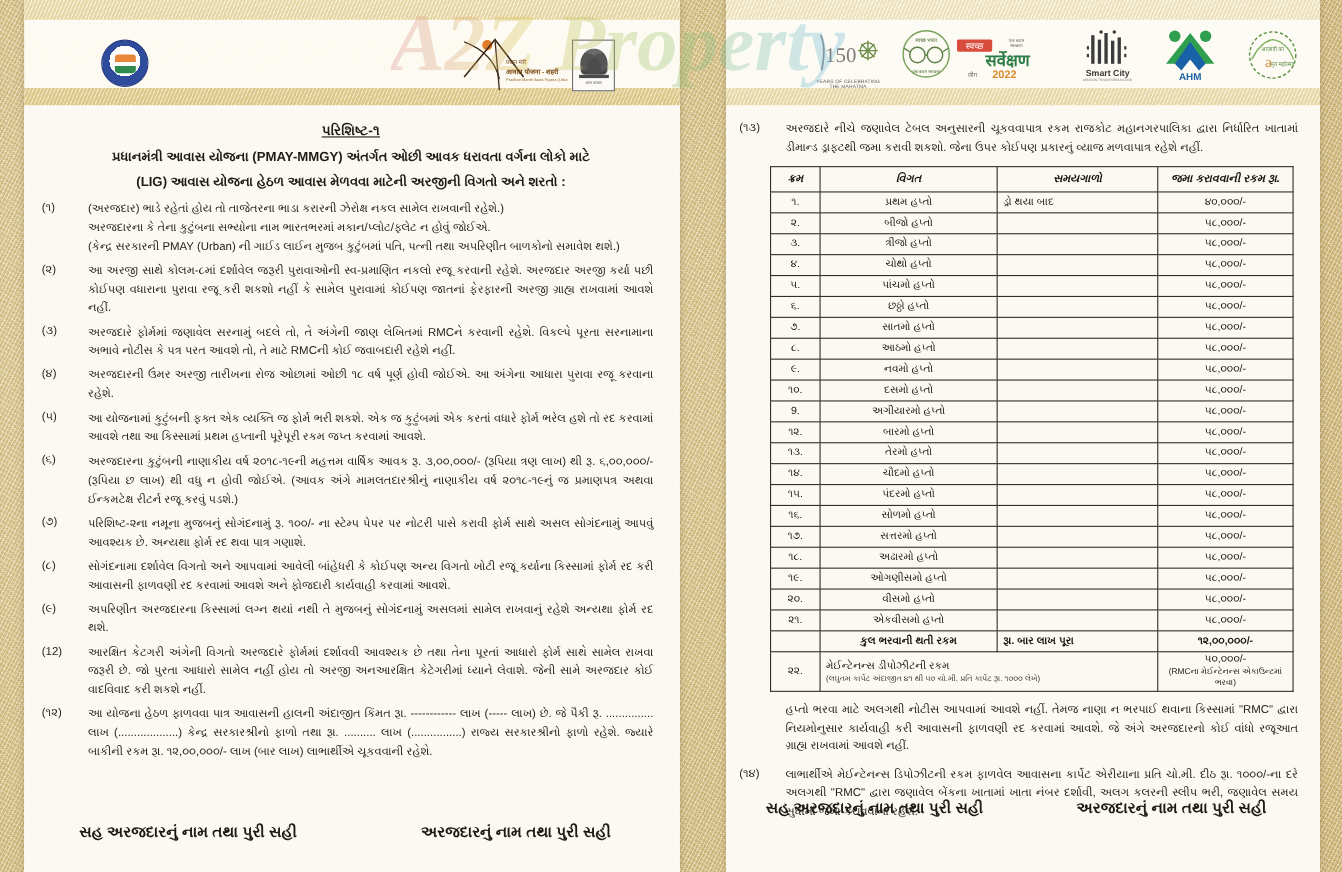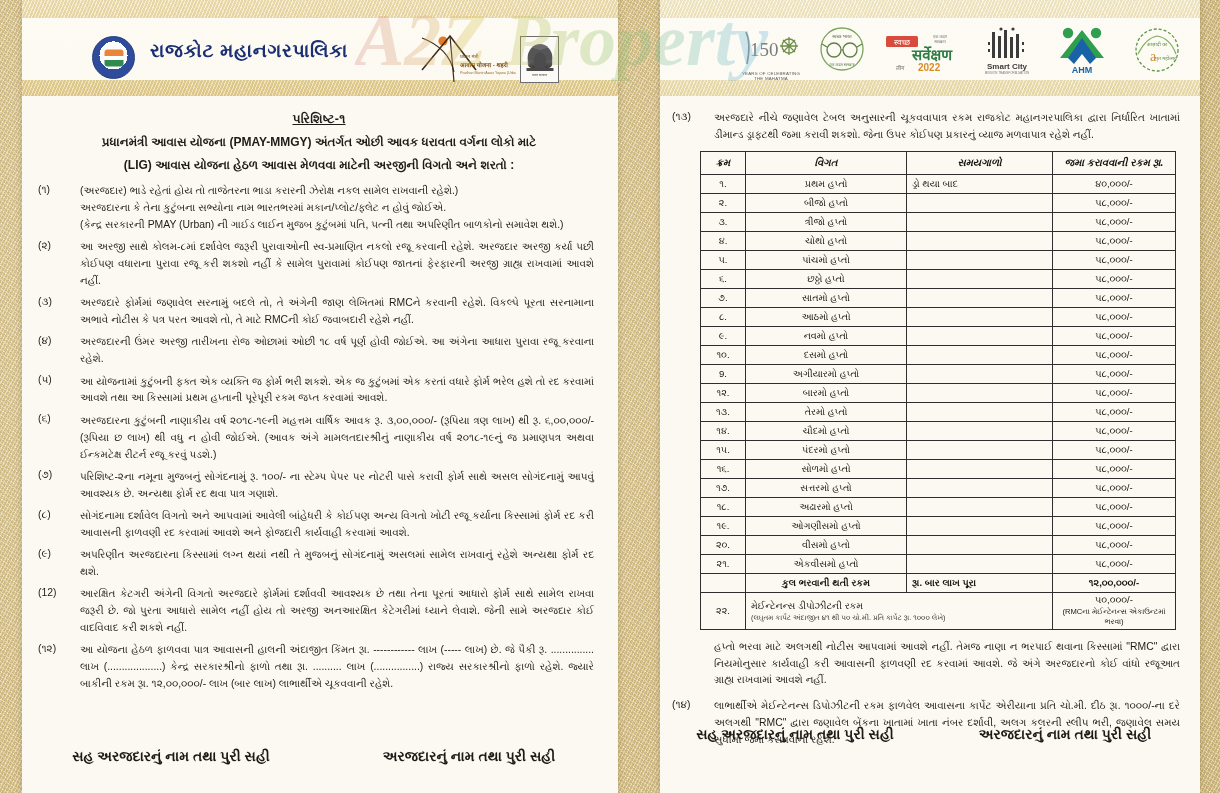--- a/index.html
+++ b/index.html
@@ -174,21 +174,20 @@
 
 <div class="page" id="page-left">
 
   <div class="hdr">
     <div class="hdr-tex"></div>
     <div class="hdr-white"></div>
 
     <div class="crest">
         <i></i>
       </div>
-    <div class="rmc-title">રાજકોટ મહાનગરપાલિકા</div>
 
     <div class="pmay">
       <svg width="96" height="56" viewBox="0 0 96 56">
         <circle cx="23" cy="11" r="4.6" fill="#e07b2a"></circle>
         <path d="M2 40 L30 6 L56 40" fill="none" stroke="#3d2b18" stroke-width="1.5"></path>
         <path d="M2 8 C18 14, 30 24, 34 42" fill="none" stroke="#3d2b18" stroke-width="1.2"></path>
         <path d="M30 6 L34 52" fill="none" stroke="#3d2b18" stroke-width="1.2"></path>
         <text class="ln1" x="40" y="28">प्रधान मंत्री</text>
         <text class="ln2" x="40" y="37">आवास योजना - शहरी</text>
         <text class="ln3" x="40" y="44">Pradhan Mantri Awas Yojana (Urban)</text>
@@ -310,21 +309,21 @@
         <svg width="60" height="52" viewBox="0 0 60 52">
           <circle cx="30" cy="25" r="21" fill="none" stroke="#79a45c" stroke-width="1.3"></circle>
           <circle cx="22" cy="26" r="7" fill="none" stroke="#5d7f46" stroke-width="1.3"></circle>
           <circle cx="38" cy="26" r="7" fill="none" stroke="#5d7f46" stroke-width="1.3"></circle>
           <path d="M29 26 L31 26 M15 23 L10 20 M45 23 L50 20" stroke="#5d7f46" stroke-width="1.2" fill="none"></path>
           <text x="30" y="14" font-size="4.6" fill="#4c6b38" text-anchor="middle">स्वच्छ भारत</text>
           <text x="30" y="42" font-size="3.8" fill="#4c6b38" text-anchor="middle">एक कदम स्वच्छता</text>
         </svg>
       </div>
 
-      <div class="logo" style="left:144px;width:78px;">
+      <div class="logo" style="left:128px;width:78px;">
         <svg width="78" height="52" viewBox="0 0 78 52">
           <rect x="2" y="12" width="32" height="11" rx="1.5" fill="#d94b3d"></rect>
           <text x="18" y="20.5" font-size="8" fill="#ffffff" text-anchor="middle" font-family="Liberation Sans, sans-serif">स्वच्छ</text>
           <text x="56" y="14" font-size="4" fill="#6c6c6c" text-anchor="middle">एक कदम</text>
           <text x="56" y="19" font-size="4" fill="#6c6c6c" text-anchor="middle">स्वच्छता</text>
           <text x="28" y="36" font-size="15" fill="#2f7d46" font-weight="bold" font-family="Liberation Sans, sans-serif">सर्वेक्षण</text>
           <text x="12" y="46" font-size="5.5" fill="#6a6a6a">लीग</text>
           <text x="34" y="47" font-size="10" fill="#d98b2a" font-weight="bold">2022</text>
         </svg>
       </div>

